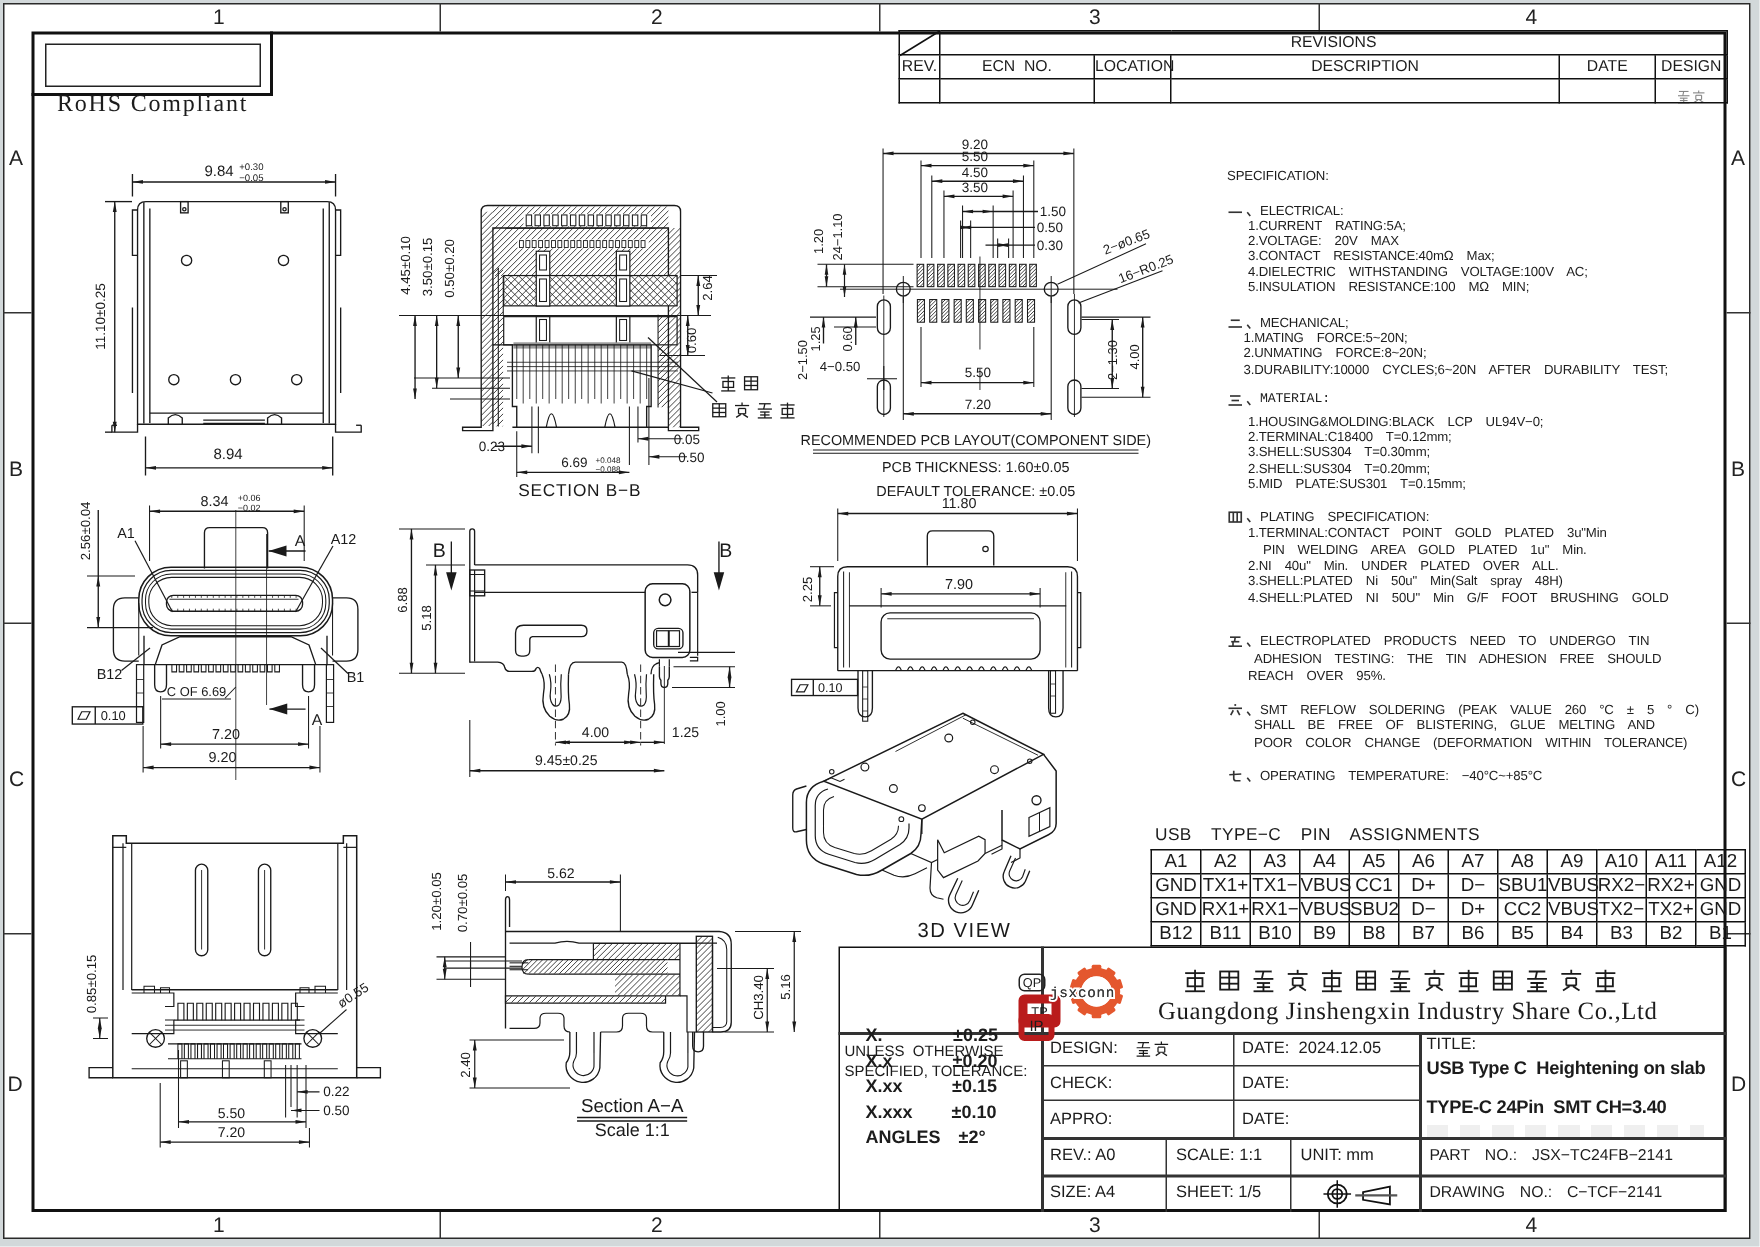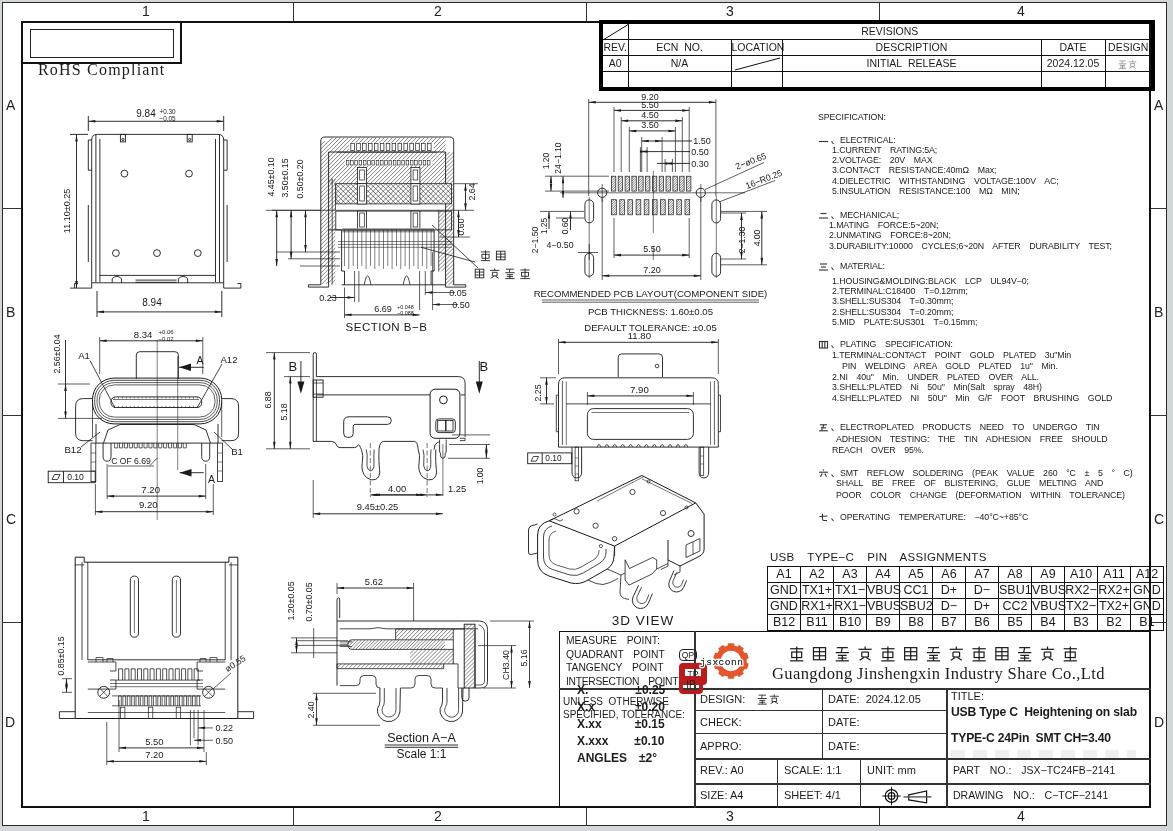--- a/index.html
+++ b/index.html
@@ -49,21 +49,21 @@
   <div class="abs zl" style="left:5px;top:714px;">D</div>
   <div class="abs zl" style="left:1154px;top:97px;">A</div>
   <div class="abs zl" style="left:1154px;top:304px;">B</div>
   <div class="abs zl" style="left:1154px;top:511px;">C</div>
   <div class="abs zl" style="left:1154px;top:714px;">D</div>
 
   <div class="abs" style="left:21px;top:21px;width:159px;height:41px;border-right:2px solid #111;border-bottom:2px solid #111;"></div>
   <div class="abs" style="left:30px;top:29px;width:142px;height:27px;border:1.5px solid #222;"></div>
   <div class="abs" style="left:38px;top:33px;font-family:'Liberation Serif',serif;font-size:16px;letter-spacing:1.2px;margin-top:28px;">RoHS Compliant</div>
 
-  <table class="revtb" style="position:absolute;left:599px;top:20px;table-layout:fixed;font-size:10.5px;width:552px;border:4px solid #000000;">
+  <table class="revtb" style="position:absolute;left:599px;top:20px;table-layout:fixed;font-size:10.5px;width:552px;border:1px solid #000000;">
     <colgroup>
         <col style="width:27px">
         <col style="width:103px">
         <col style="width:51px">
         <col style="width:259px">
         <col style="width:64px">
         <col style="width:48px">
       </colgroup>
     <tbody>
         <tr style="height:16px;">
@@ -74,32 +74,20 @@
           </td>
       <td colspan="5">REVISIONS</td>
     </tr>
     <tr style="height:14px;">
       <td>REV.</td>
       <td>ECN&nbsp;&nbsp;NO.</td>
       <td>LOCATION</td>
       <td>DESCRIPTION</td>
       <td>DATE</td>
       <td>DESIGN</td>
-    </tr>
-    <tr style="height:15px;">
-      <td>A0</td>
-      <td>N/A</td>
-      <td style="position:relative;">
-            <svg width="51" height="15" style="left:0;top:0;">
-              <line x1="3" y1="14" x2="48" y2="2" stroke="#111" stroke-width="1"></line>
-            </svg>
-          </td>
-      <td>INITIAL&nbsp;&nbsp;RELEASE</td>
-      <td>2024.12.05</td>
-      <td style="font-size:9px;color:#666;" id="hz-designer1"></td>
     </tr>
     <tr style="height:15px;">
           <td></td>
           <td></td>
           <td></td>
           <td></td>
           <td></td>
           <td></td>
         </tr>
   </tbody>
@@ -116,21 +104,21 @@
 <div class="abs spec" style="left:832px;top:175.5px;">4.DIELECTRIC  WITHSTANDING  VOLTAGE:100V  AC;</div>
 <div class="abs spec" style="left:832px;top:186.0px;">5.INSULATION  RESISTANCE:100  MΩ  MIN;</div>
 <div class="abs spec" style="left:819px;top:209.5px;padding-left:21px;"><svg width="19" height="10" style="position:absolute;left:0;top:1px;">
         <line x1="1.5" y1="2.5" x2="7.5" y2="2.5" stroke="#333" stroke-width="1.1"></line>
         <line x1="0" y1="7" x2="9" y2="7" stroke="#333" stroke-width="1.1"></line>
         <line x1="12.5" y1="5.5" x2="14.5" y2="8" stroke="#333" stroke-width="1.1"></line>
       </svg>MECHANICAL;</div>
 <div class="abs spec" style="left:829px;top:219.5px;">1.MATING  FORCE:5~20N;</div>
 <div class="abs spec" style="left:829px;top:230.0px;">2.UNMATING  FORCE:8~20N;</div>
 <div class="abs spec" style="left:829px;top:241.0px;">3.DURABILITY:10000  CYCLES;6~20N  AFTER  DURABILITY  TEST;</div>
-<div class="abs spec" style="left:819px;top:260.5px;padding-left:21px;"><svg width="19" height="10" style="position:absolute;left:0;top:1px;">
+<div class="abs spec" style="left:819px;top:260.5px;padding-left:21px;font-family:Liberation Mono, monospace;"><svg width="19" height="10" style="position:absolute;left:0;top:1px;">
         <line x1="1" y1="2" x2="8" y2="2" stroke="#333" stroke-width="1.1"></line>
         <line x1="2" y1="5" x2="7" y2="5" stroke="#333" stroke-width="1.1"></line>
         <line x1="0" y1="8" x2="9" y2="8" stroke="#333" stroke-width="1.1"></line>
         <line x1="12.5" y1="5.5" x2="14.5" y2="8" stroke="#333" stroke-width="1.1"></line>
       </svg>MATERIAL:</div>
 <div class="abs spec" style="left:832px;top:276.0px;">1.HOUSING&amp;MOLDING:BLACK  LCP  UL94V−0;</div>
 <div class="abs spec" style="left:832px;top:286.0px;">2.TERMINAL:C18400  T=0.12mm;</div>
 <div class="abs spec" style="left:832px;top:296.0px;">3.SHELL:SUS304  T=0.30mm;</div>
 <div class="abs spec" style="left:832px;top:306.5px;">2.SHELL:SUS304  T=0.20mm;</div>
 <div class="abs spec" style="left:832px;top:317.0px;">5.MID  PLATE:SUS301  T=0.15mm;</div>
@@ -239,24 +227,20 @@
   <div class="abs tick" style="left:822px;top:688px;width:1px;height:70px;"></div>
   <div class="abs tick" style="left:777px;top:758px;width:1px;height:50px;"></div>
   <div class="abs tick" style="left:860px;top:758px;width:1px;height:50px;"></div>
 
   <div class="abs tick" style="left:559px;top:688px;width:592px;height:1.5px;"></div>
   <div class="abs tick" style="left:694px;top:710px;width:252px;height:1px;"></div>
   <div class="abs tick" style="left:694px;top:733px;width:252px;height:1px;"></div>
   <div class="abs tick" style="left:694px;top:758px;width:457px;height:1.5px;"></div>
   <div class="abs tick" style="left:694px;top:783px;width:457px;height:1.5px;"></div>
 
-  <div class="abs" style="left:566px;top:634px;font-size:10.3px;line-height:13.6px;word-spacing:2px;white-space:pre;">MEASURE  POINT:
-QUADRANT  POINT
-TANGENCY  POINT
-<span style="letter-spacing:-0.3px">INTERSECTION  POINT</span></div>
   <div class="abs" style="left:679px;top:649px;width:16px;height:10px;border:1px solid #222;border-radius:4px;font-size:8.5px;text-align:center;line-height:10px;">QP</div>
   <div class="abs" style="left:679px;top:663px;width:16px;height:10px;border:6px solid #b91c1c;border-radius:4px;font-size:8.5px;text-align:center;line-height:10px;">TP</div>
   <div class="abs" style="left:679px;top:676px;width:16px;height:10px;border:4px solid #b91c1c;border-radius:4px;font-size:10px;text-align:center;line-height:10px;">IP</div>
 
   <div class="abs" style="left:563px;top:695px;font-size:10px;line-height:13px;white-space:pre;">UNLESS  OTHERWISE
 SPECIFIED, TOLERANCE:</div>
   <div class="abs" style="left:577px;top:682px;font-size:12px;line-height:17px;white-space:pre;font-weight:bold;">X.<span style="padding-left:47px;">±0.25</span>
 X.x<span style="padding-left:40px;">±0.20</span>
 X.xx<span style="padding-left:33px;">±0.15</span>
 X.xxx<span style="padding-left:26px;">±0.10</span>
@@ -303,21 +287,21 @@
   <div class="abs" style="left:951px;top:690px;font-size:11px;">TITLE:</div>
   <div class="abs" style="left:951px;top:705px;font-size:12.2px;font-weight:600;letter-spacing:-0.2px;">USB Type C&nbsp; Heightening on slab</div>
   <div class="abs" style="left:951px;top:731px;font-size:12.2px;font-weight:600;letter-spacing:-0.2px;">TYPE-C 24Pin&nbsp; SMT CH=3.40</div>
   <div class="abs" style="left:951px;top:750px;width:185px;height:8px;background:repeating-linear-gradient(90deg,#efefef 0 14px,#fff 14px 22px);"></div>
 
   <div class="abs" style="left:700px;top:764px;font-size:11px;">REV.: A0</div>
   <div class="abs" style="left:784px;top:764px;font-size:11px;">SCALE: 1:1</div>
   <div class="abs" style="left:867px;top:764px;font-size:11px;">UNIT: mm</div>
   <div class="abs" style="left:953px;top:764px;font-size:10.5px;word-spacing:2px;">PART&nbsp; NO.:&nbsp; JSX−TC24FB−2141</div>
   <div class="abs" style="left:700px;top:789px;font-size:11px;">SIZE: A4</div>
-  <div class="abs" style="left:784px;top:789px;font-size:11px;">SHEET: 4/1</div>
+  <div class="abs" style="left:784px;top:789px;font-size:11px;">SHEET: 1/5</div>
   <svg width="80" height="22" style="left:870px;top:785px;">
     <circle cx="21.5" cy="11" r="6.3" fill="none" stroke="#111" stroke-width="1.2"></circle>
     <circle cx="21.5" cy="11" r="3.3" fill="none" stroke="#111" stroke-width="1.2"></circle>
     <line x1="12.3" y1="11" x2="30.7" y2="11" stroke="#111" stroke-width="1"></line>
     <line x1="21.5" y1="1.8" x2="21.5" y2="20.2" stroke="#111" stroke-width="1"></line>
     <path d="M38.7 9.8 L56.6 6 L56.6 17.9 L38.7 14.9 Z" fill="none" stroke="#111" stroke-width="1.2"></path>
     <line x1="33.5" y1="11.9" x2="61.5" y2="11.9" stroke="#555" stroke-width="1.4"></line>
   </svg>
   <div class="abs" style="left:953px;top:789px;font-size:10.5px;word-spacing:2px;">DRAWING&nbsp; NO.:&nbsp; C−TCF−2141</div>
 

